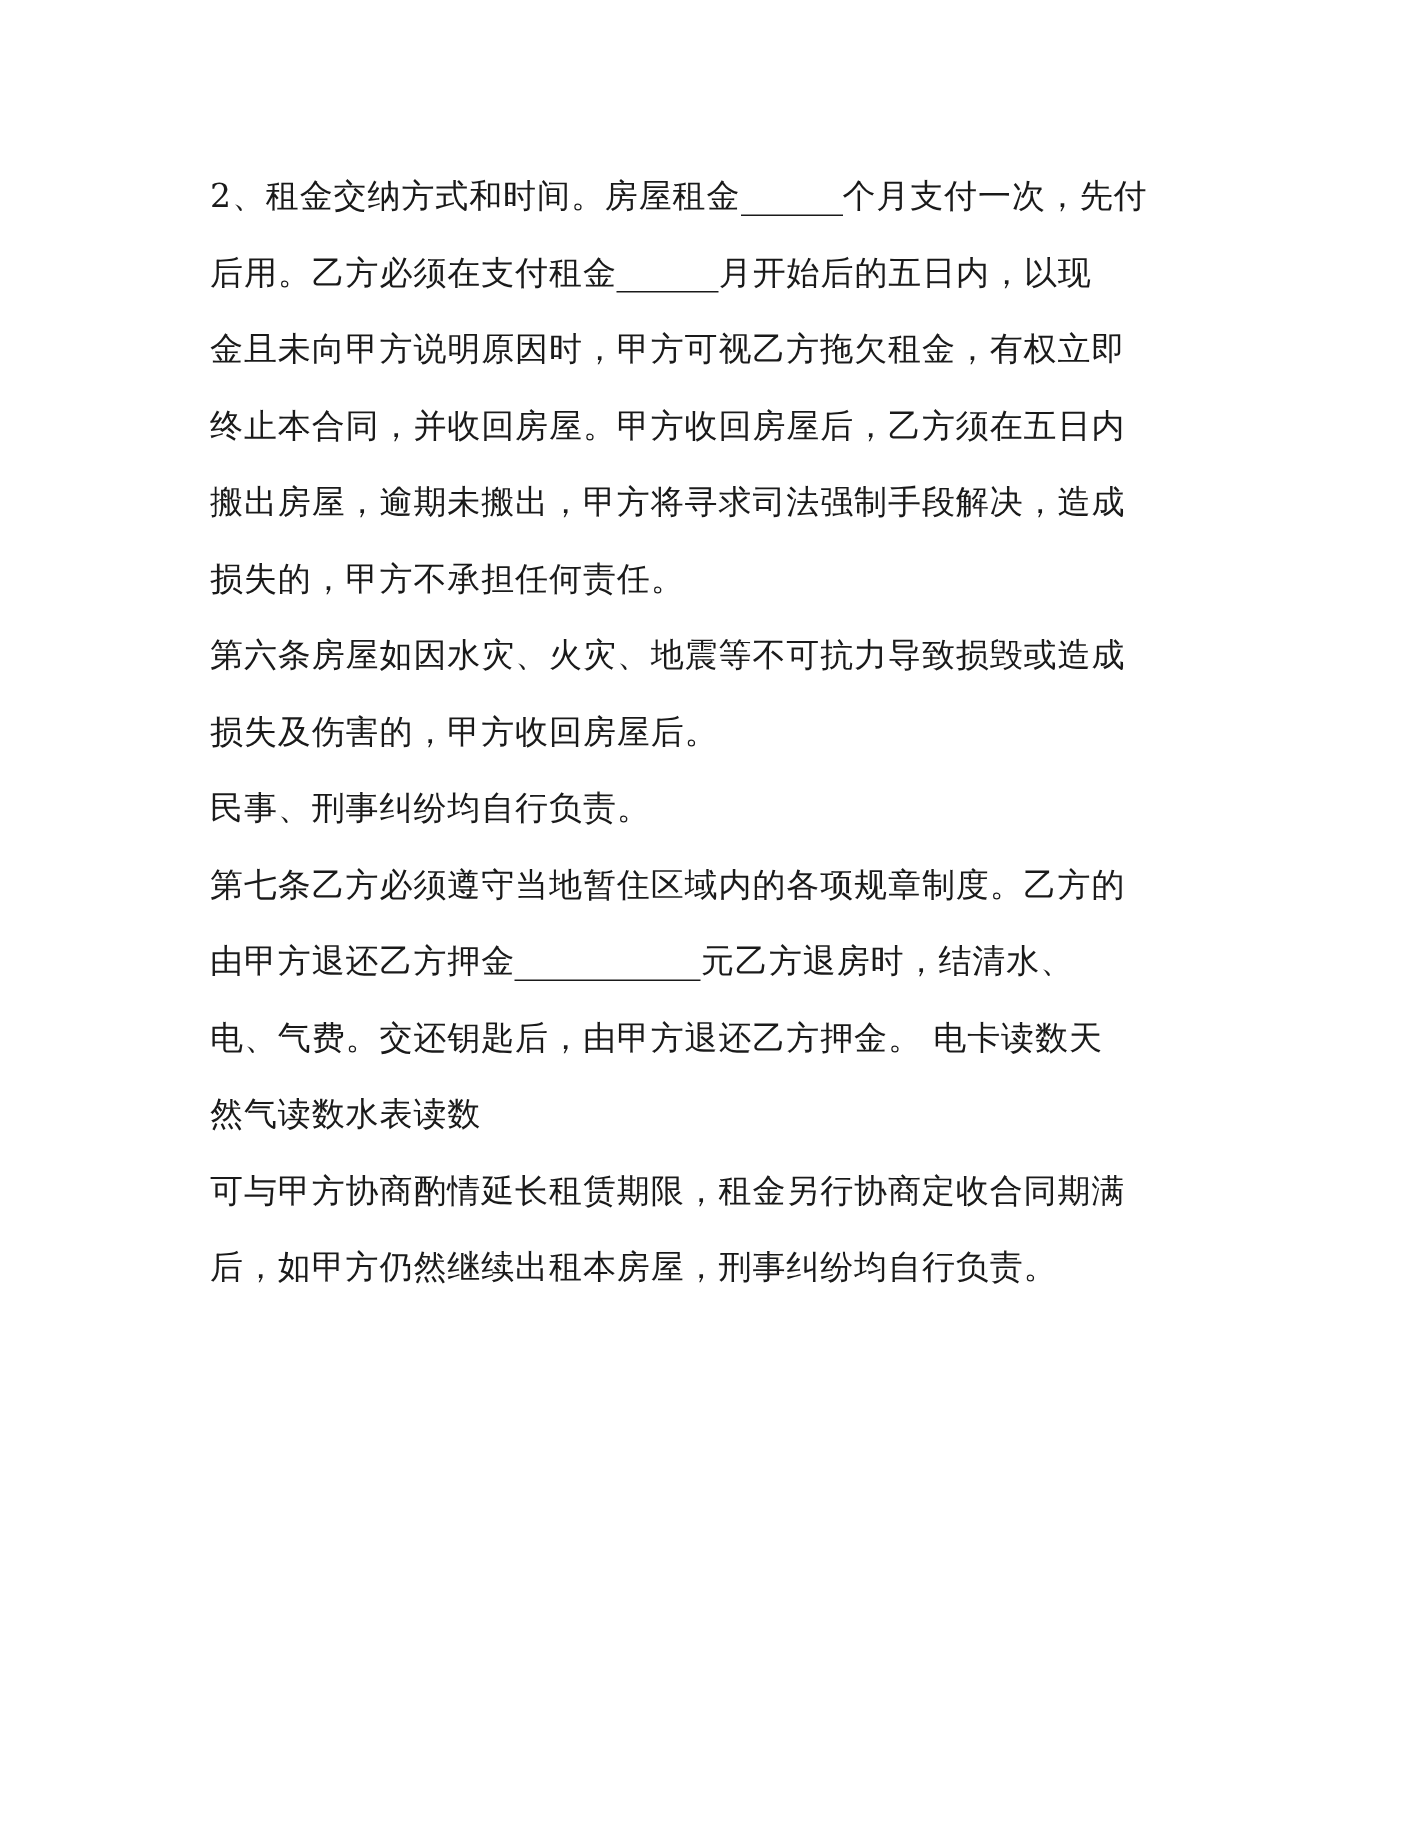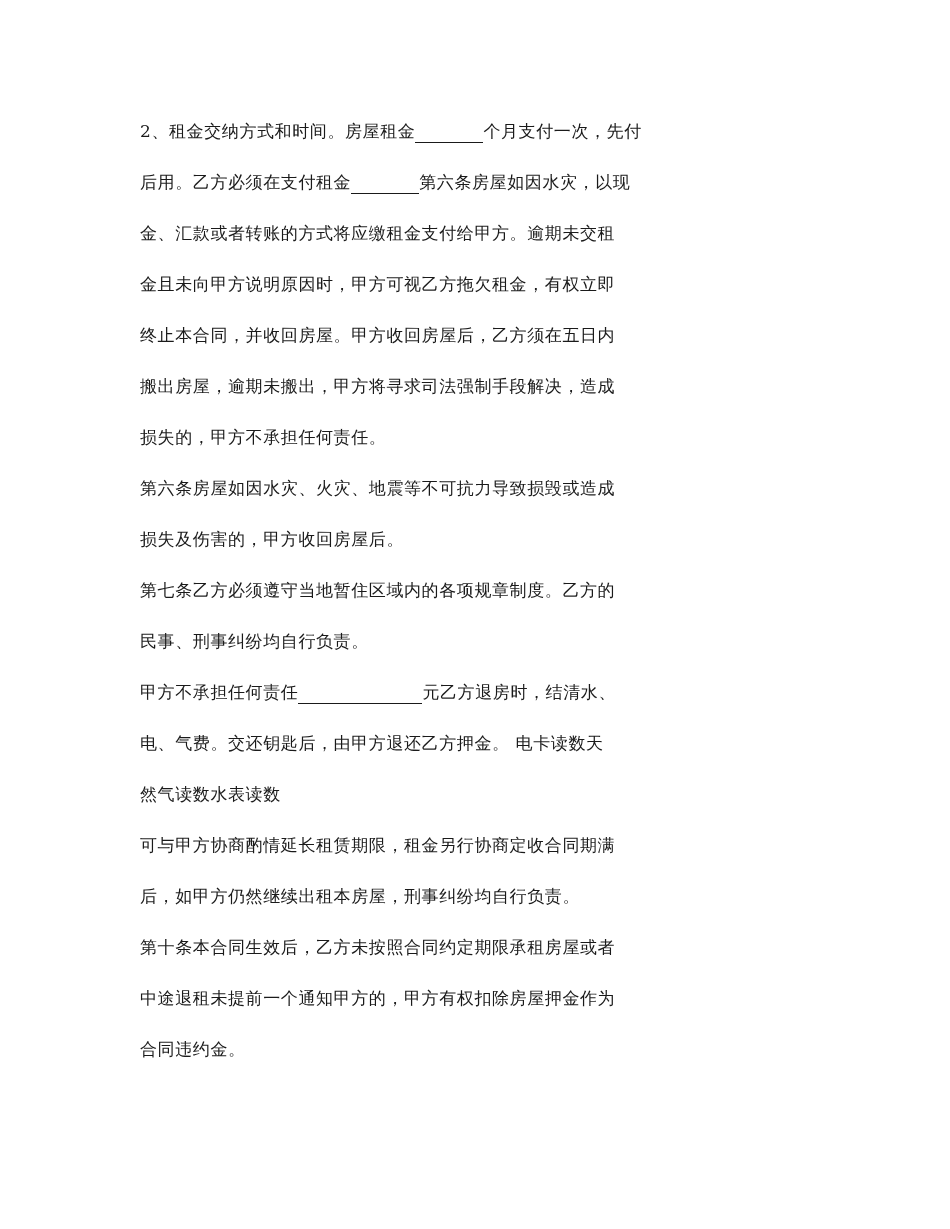--- a/index.html
+++ b/index.html
@@ -17,21 +17,21 @@
     }
     .page {
       position: absolute;
       left: 140px;
       top: 106px;
       width: 676px;
     }
     .line {
       height: 51px;
       line-height: 51px;
-      font-size: 17px;
+      font-size: 22px;
       white-space: nowrap;
       letter-spacing: 0.6px;
     }
     .blank {
       display: inline-block;
       border-bottom: 1.5px solid #1a1a1a;
       height: 30px;
       vertical-align: baseline;
       margin-bottom: -6px;
     }
@@ -41,51 +41,45 @@
 </head>
 <body>
 
 <div class="page">
 
   <div>
     <div class="line">
       <span>2、租金交纳方式和时间。房屋租金</span><span class="blank short"></span><span>个月支付一次，先付</span>
     </div>
     <div class="line">
-      <span>后用。乙方必须在支付租金</span><span class="blank short"></span><span>第六条房屋如因水灾，以现</span>
+      <span>后用。乙方必须在支付租金</span><span class="blank short"></span><span>月开始后的五日内，以现</span>
     </div>
-    <div class="line">金、汇款或者转账的方式将应缴租金支付给甲方。逾期未交租</div>
     <div class="line">金且未向甲方说明原因时，甲方可视乙方拖欠租金，有权立即</div>
     <div class="line">终止本合同，并收回房屋。甲方收回房屋后，乙方须在五日内</div>
     <div class="line">搬出房屋，逾期未搬出，甲方将寻求司法强制手段解决，造成</div>
     <div class="line">损失的，甲方不承担任何责任。</div>
   </div>
 
   <div>
     <div class="line">第六条房屋如因水灾、火灾、地震等不可抗力导致损毁或造成</div>
     <div class="line">损失及伤害的，甲方收回房屋后。</div>
   </div>
 
   <div>
+    <div class="line">民事、刑事纠纷均自行负责。</div>
     <div class="line">第七条乙方必须遵守当地暂住区域内的各项规章制度。乙方的</div>
-    <div class="line">民事、刑事纠纷均自行负责。</div>
   </div>
 
   <div>
     <div class="line">
-      <span>甲方不承担任何责任</span><span class="blank long"></span><span>元乙方退房时，结清水、</span>
+      <span>由甲方退还乙方押金</span><span class="blank long"></span><span>元乙方退房时，结清水、</span>
     </div>
     <div class="line">电、气费。交还钥匙后，由甲方退还乙方押金。 电卡读数天</div>
     <div class="line">然气读数水表读数</div>
   </div>
 
   <div>
     <div class="line">可与甲方协商酌情延长租赁期限，租金另行协商定收合同期满</div>
     <div class="line">后，如甲方仍然继续出租本房屋，刑事纠纷均自行负责。</div>
   </div>
 
-  <div>
-    <div class="line">第十条本合同生效后，乙方未按照合同约定期限承租房屋或者</div>
-    <div class="line">中途退租未提前一个通知甲方的，甲方有权扣除房屋押金作为</div>
-    <div class="line">合同违约金。</div>
-  </div>
 
 </div>
 
 </body></html>

